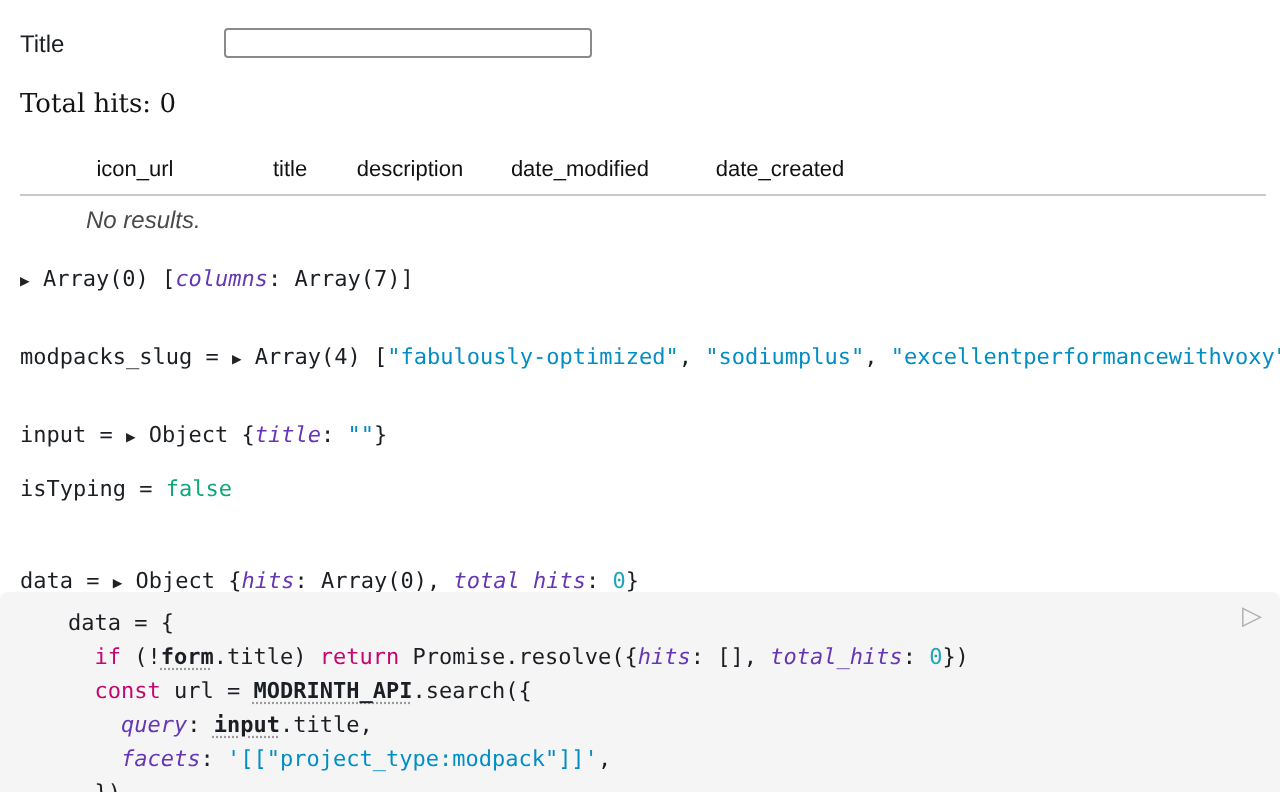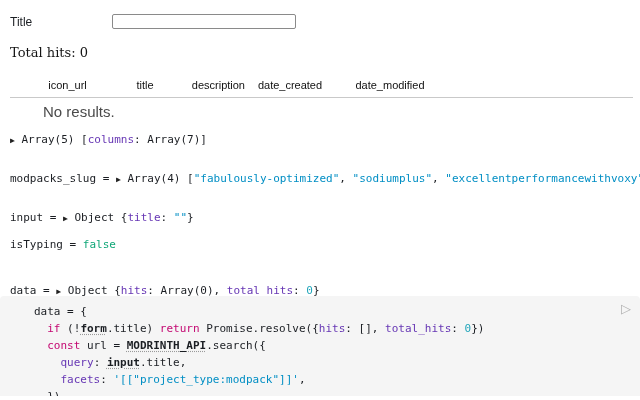--- a/index.html
+++ b/index.html
@@ -32,26 +32,26 @@
   .total-hits{
     position:absolute;left:10px;top:43px;
     font-family:"DejaVu Serif",serif;font-size:13px;line-height:19px;color:#141414;
   }
   
   .results-table{position:absolute;left:10px;top:76px;width:623px;}
   .thead{display:flex;border-bottom:1px solid var(--border);}
   .th{font-size:11px;font-weight:normal;text-align:center;padding:3px 0 6px;color:#111;}
   .th:nth-child(1){width:115px;}
   .th:nth-child(2){width:40px;}
-  .th:nth-child(3){width:80px;text-align:right;}
+  .th:nth-child(3){width:80px;}
   .th:nth-child(4){width:90px;}
   .th:nth-child(5){width:110px;}
   .th:nth-child(6){width:100px;}
   .th:nth-child(7){width:88px;}
-  .empty-row{padding:5px 0 0 33px;font-size:15px;color:var(--muted);}
+  .empty-row{padding:5px 0 0 33px;font-size:12px;font-style:italic;color:var(--muted);}
   
   .irow{
     position:absolute;left:10px;white-space:pre;
     font-family:"DejaVu Sans Mono",monospace;font-size:11px;line-height:14px;color:var(--ink);
   }
   #inspector .irow:nth-child(1){top:133px;}
   #inspector .irow:nth-child(2){top:172px;width:630px;overflow:hidden;}
   #inspector .irow:nth-child(3){top:211px;}
   #inspector .irow:nth-child(4){top:238px;}
   #inspector .irow:nth-child(5){top:284px;}
@@ -64,21 +64,21 @@
     white-space:pre;font-family:"DejaVu Sans Mono",monospace;
     font-size:11px;line-height:17px;color:var(--ink);margin-left:24px;
   }
   .play{
     position:absolute;top:6px;right:9px;font-size:13px;line-height:13px;
     color:var(--playgray);cursor:pointer;user-select:none;
     font-family:"DejaVu Sans",sans-serif;
   }
   
   .tok-p{color:var(--ink);}
-  .tok-k{color:var(--key);}
+  .tok-k{color:var(--key);font-style:italic;}
   .tok-s{color:var(--string);}
   .tok-a{color:var(--atom);}
   .tok-n{color:var(--number);}
   .tok-kw{color:var(--keyword);}
   .tok-ref{
     color:var(--ink);font-weight:bold;
     text-decoration:underline dotted;text-decoration-color:#9a9a9a;text-underline-offset:2px;
   }
   .tok-caret{font-size:8px;color:#222;cursor:pointer;}
 </style>
@@ -92,28 +92,28 @@
     <input class="form-input" type="text" value="" style="">
   </div>
 
   <div class="total-hits">Total hits: 0</div>
 
   <div class="results-table">
     <div class="thead" id="table-head">
         <div class="th">icon_url</div>
         <div class="th">title</div>
         <div class="th">description</div>
+        <div class="th">date_modified</div>
         <div class="th">date_created</div>
-        <div class="th">date_modified</div>
       </div>
     <div class="empty-row">No results.</div>
   </div>
 
   <div id="inspector">
-      <div class="irow"><span class="tok-caret">▶</span><span class="tok-p"> Array(5) [</span><span class="tok-k">columns</span><span class="tok-p">: Array(7)]</span></div>
+      <div class="irow"><span class="tok-caret">▶</span><span class="tok-p"> Array(0) [</span><span class="tok-k">columns</span><span class="tok-p">: Array(7)]</span></div>
       <div class="irow"><span class="tok-p">modpacks_slug = </span><span class="tok-caret">▶</span><span class="tok-p"> Array(4) [</span><span class="tok-s">"fabulously-optimized"</span><span class="tok-p">, </span><span class="tok-s">"sodiumplus"</span><span class="tok-p">, </span><span class="tok-s">"excellentperformancewithvoxy"</span></div>
       <div class="irow"><span class="tok-p">input = </span><span class="tok-caret">▶</span><span class="tok-p"> Object {</span><span class="tok-k">title</span><span class="tok-p">: </span><span class="tok-s">""</span><span class="tok-p">}</span></div>
       <div class="irow"><span class="tok-p">isTyping = </span><span class="tok-a">false</span></div>
       <div class="irow"><span class="tok-p">data = </span><span class="tok-caret">▶</span><span class="tok-p"> Object {</span><span class="tok-k">hits</span><span class="tok-p">: Array(0), </span><span class="tok-k">total_hits</span><span class="tok-p">: </span><span class="tok-n">0</span><span class="tok-p">}</span></div>
     </div>
 
   <div class="code-cell">
     <span class="play">▷</span>
     <div id="code-lines">
         <div class="cline"><span class="tok-p">data = {</span></div>

